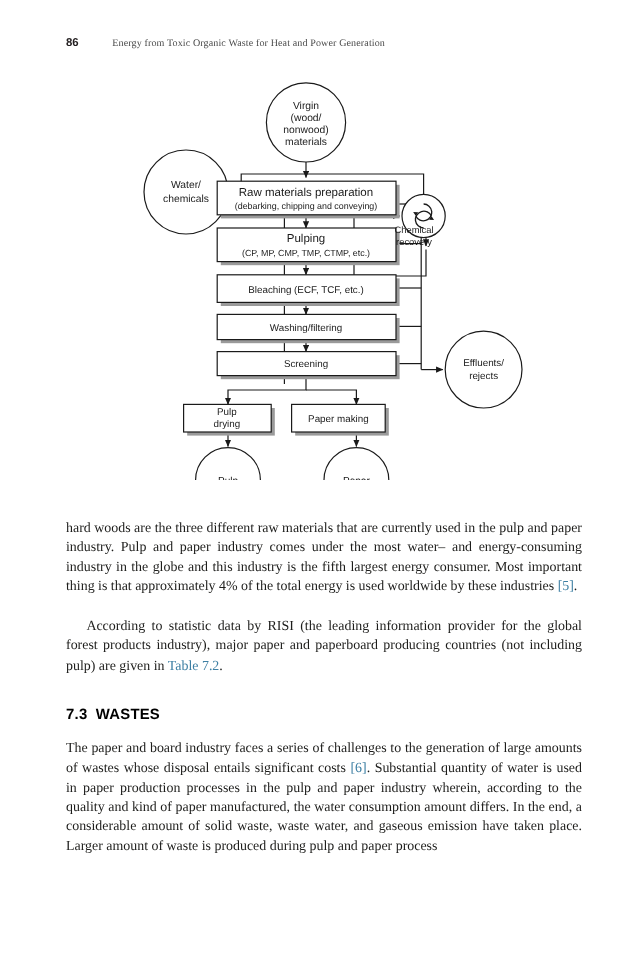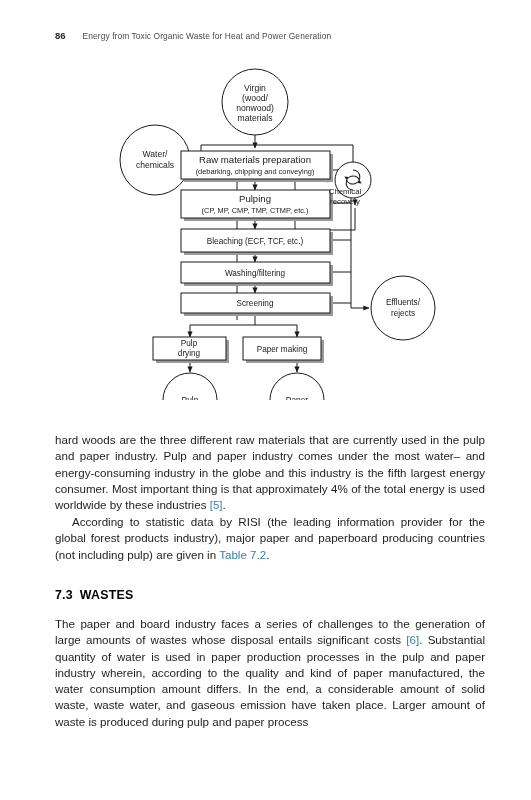--- a/index.html
+++ b/index.html
@@ -3,39 +3,39 @@
 <meta charset="utf-8">
 <style>
   html,body{margin:0;padding:0;background:#ffffff;}
   body{width:531px;height:800px;position:relative;overflow:hidden;
        font-family:"Liberation Serif",serif;color:#1b1b1b;}
 
   .page{position:absolute;inset:0;background:#fff;}
 
   
   .runhead{position:absolute;left:55px;top:30px;width:430px;height:14px;
-           display:flex;align-items:baseline;gap:17px;}
+           display:flex;align-items:baseline;gap:28px;}
   .runhead .pg{font-family:"Liberation Sans",sans-serif;font-size:9.5px;
                font-weight:700;color:#231f20;letter-spacing:0px;}
-  .runhead .ttl{font-family:Liberation Sans, sans-serif;font-size:8.4px;
+  .runhead .ttl{font-family:Liberation Serif, serif;font-size:8.4px;
                 font-weight:400;color:#4a4a4a;letter-spacing:.1px;}
 
   
   .figure{position:absolute;left:55px;top:60px;width:420px;height:340px;}
   .figure svg{display:block;}
 
   .caption{position:absolute;left:55px;top:402px;width:430px;
            font-family:"Liberation Sans",sans-serif;font-size:8.6px;
            color:#231f20;line-height:1.35;}
   .caption b{font-weight:700;}
   .caption .ref{color:#3f7fa6;}
 
   
   .body{position:absolute;left:55px;width:430px;
-        font-family:Liberation Sans, sans-serif;font-size:11.6px;
+        font-family:Liberation Serif, serif;font-size:11.6px;
         line-height:16.3px;color:#1d1d1b;text-align:justify;
         -webkit-hyphens:none;hyphens:none;}
   .body p{margin:0;}
   .body p.ind{text-indent:17px;}
   .ref{color:#3d7fa3;}
   .xref{color:#3d7fa3;}
 
   #para1{top:432px;}
   #para2{top:514px;}
 

